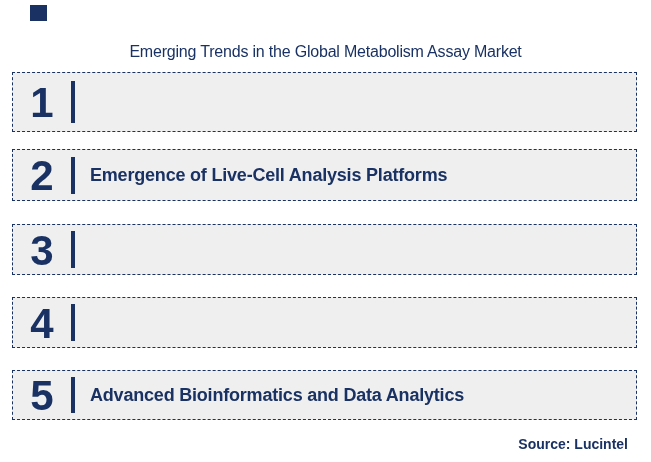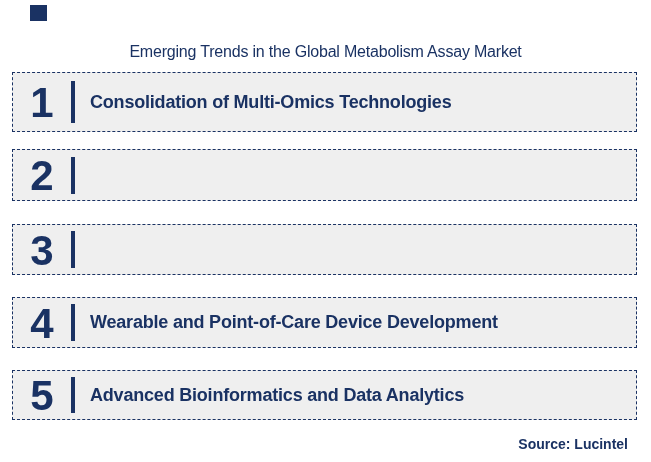--- a/index.html
+++ b/index.html
@@ -81,37 +81,36 @@
 </head>
 <body>
 
 <div class="corner-mark"></div>
 
 <div class="chart-title">Emerging Trends in the Global Metabolism Assay Market</div>
 
 <div class="trend-box" style="top:72px;height:60px">
   <div class="trend-num">1</div>
   <div class="num-divider"></div>
-  <div class="trend-label">Consolidation of Multi-Omics Technologies</div>
 </div>
 
 <div class="trend-box" style="top:149px;height:52px">
   <div class="trend-num">2</div>
   <div class="num-divider"></div>
+  <div class="trend-label">Emergence of Live-Cell Analysis Platforms</div>
 </div>
 
 <div class="trend-box" style="top:224px;height:51px">
   <div class="trend-num">3</div>
   <div class="num-divider"></div>
 </div>
 
 <div class="trend-box" style="top:297px;height:51px">
   <div class="trend-num">4</div>
   <div class="num-divider"></div>
-  <div class="trend-label">Wearable and Point-of-Care Device Development</div>
 </div>
 
 <div class="trend-box" style="top:370px;height:50px">
   <div class="trend-num">5</div>
   <div class="num-divider"></div>
   <div class="trend-label">Advanced Bioinformatics and Data Analytics</div>
 </div>
 
 <div class="source-note">Source: Lucintel</div>
 

